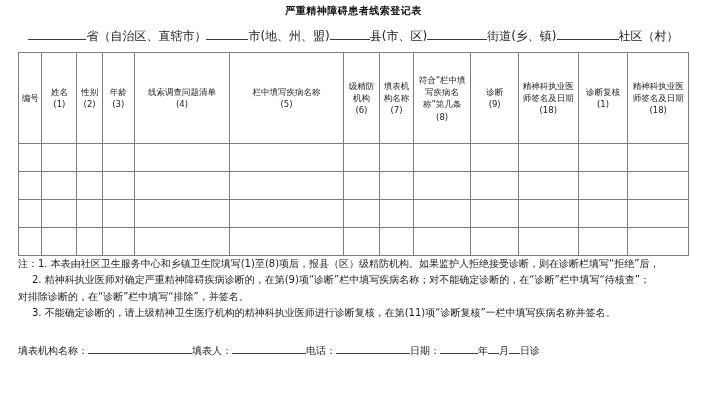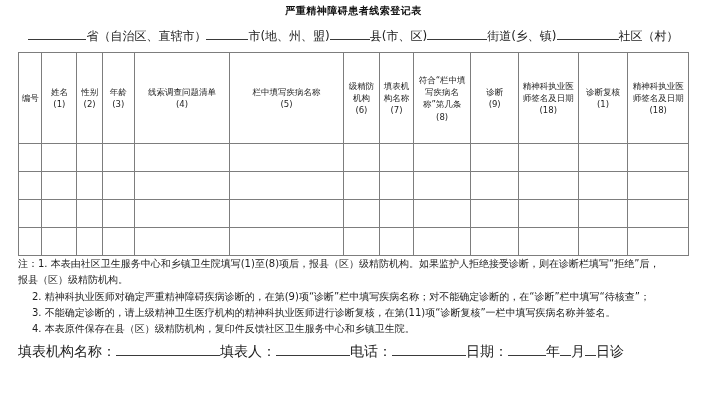--- a/index.html
+++ b/index.html
@@ -91,22 +91,22 @@
     font-size: 10px;
     line-height: 1.62;
     color: #1d1d1d;
   }
   .note-line { white-space: nowrap; }
   .note-indent { text-indent: 14px; }
   .note-hang { text-indent: 0; }
 
   
   .footer-line {
-    margin-top: 5px;
-    font-size: 14px;
+    margin-top: 23px;
+    font-size: 10px;
     line-height: 1.3;
     white-space: nowrap;
     color: #1d1d1d;
   }
   .footer-line .fblank {
     display: inline-block;
     border-bottom: 1px solid #3a3a3a;
     height: 8px;
     vertical-align: baseline;
   }
@@ -258,23 +258,22 @@
         <td></td>
         <td></td>
         <td></td>
         <td></td>
       </tr>
     </tbody>
   </table>
 
   <div class="notes">
     <div class="note-line note-hang">注：1. 本表由社区卫生服务中心和乡镇卫生院填写(1)至(8)项后，报县（区）级精防机构。如果监护人拒绝接受诊断，则在诊断栏填写“拒绝”后，</div>
-    <div class="note-line note-hang">报县（区）级精防机构。</div>
     <div class="note-line note-indent">2. 精神科执业医师对确定严重精神障碍疾病诊断的，在第(9)项“诊断”栏中填写疾病名称；对不能确定诊断的，在“诊断”栏中填写“待核查”；</div>
+    <div class="note-line note-hang">对排除诊断的，在“诊断”栏中填写“排除”，并签名。</div>
     <div class="note-line note-indent">3. 不能确定诊断的，请上级精神卫生医疗机构的精神科执业医师进行诊断复核，在第(11)项“诊断复核”一栏中填写疾病名称并签名。</div>
-    <div class="note-line note-indent">4. 本表原件保存在县（区）级精防机构，复印件反馈社区卫生服务中心和乡镇卫生院。</div>
   </div>
 
   <div class="footer-line">
     <span>填表机构名称：</span><span class="fblank fb-1"></span><span>填表人：</span><span class="fblank fb-2"></span><span>电话：</span><span class="fblank fb-3"></span><span>日期：</span><span class="fblank fb-4"></span><span>年</span><span class="fblank fb-s"></span><span>月</span><span class="fblank fb-s"></span><span>日诊</span>
   </div>
 
 </div>
 
 </body></html>

